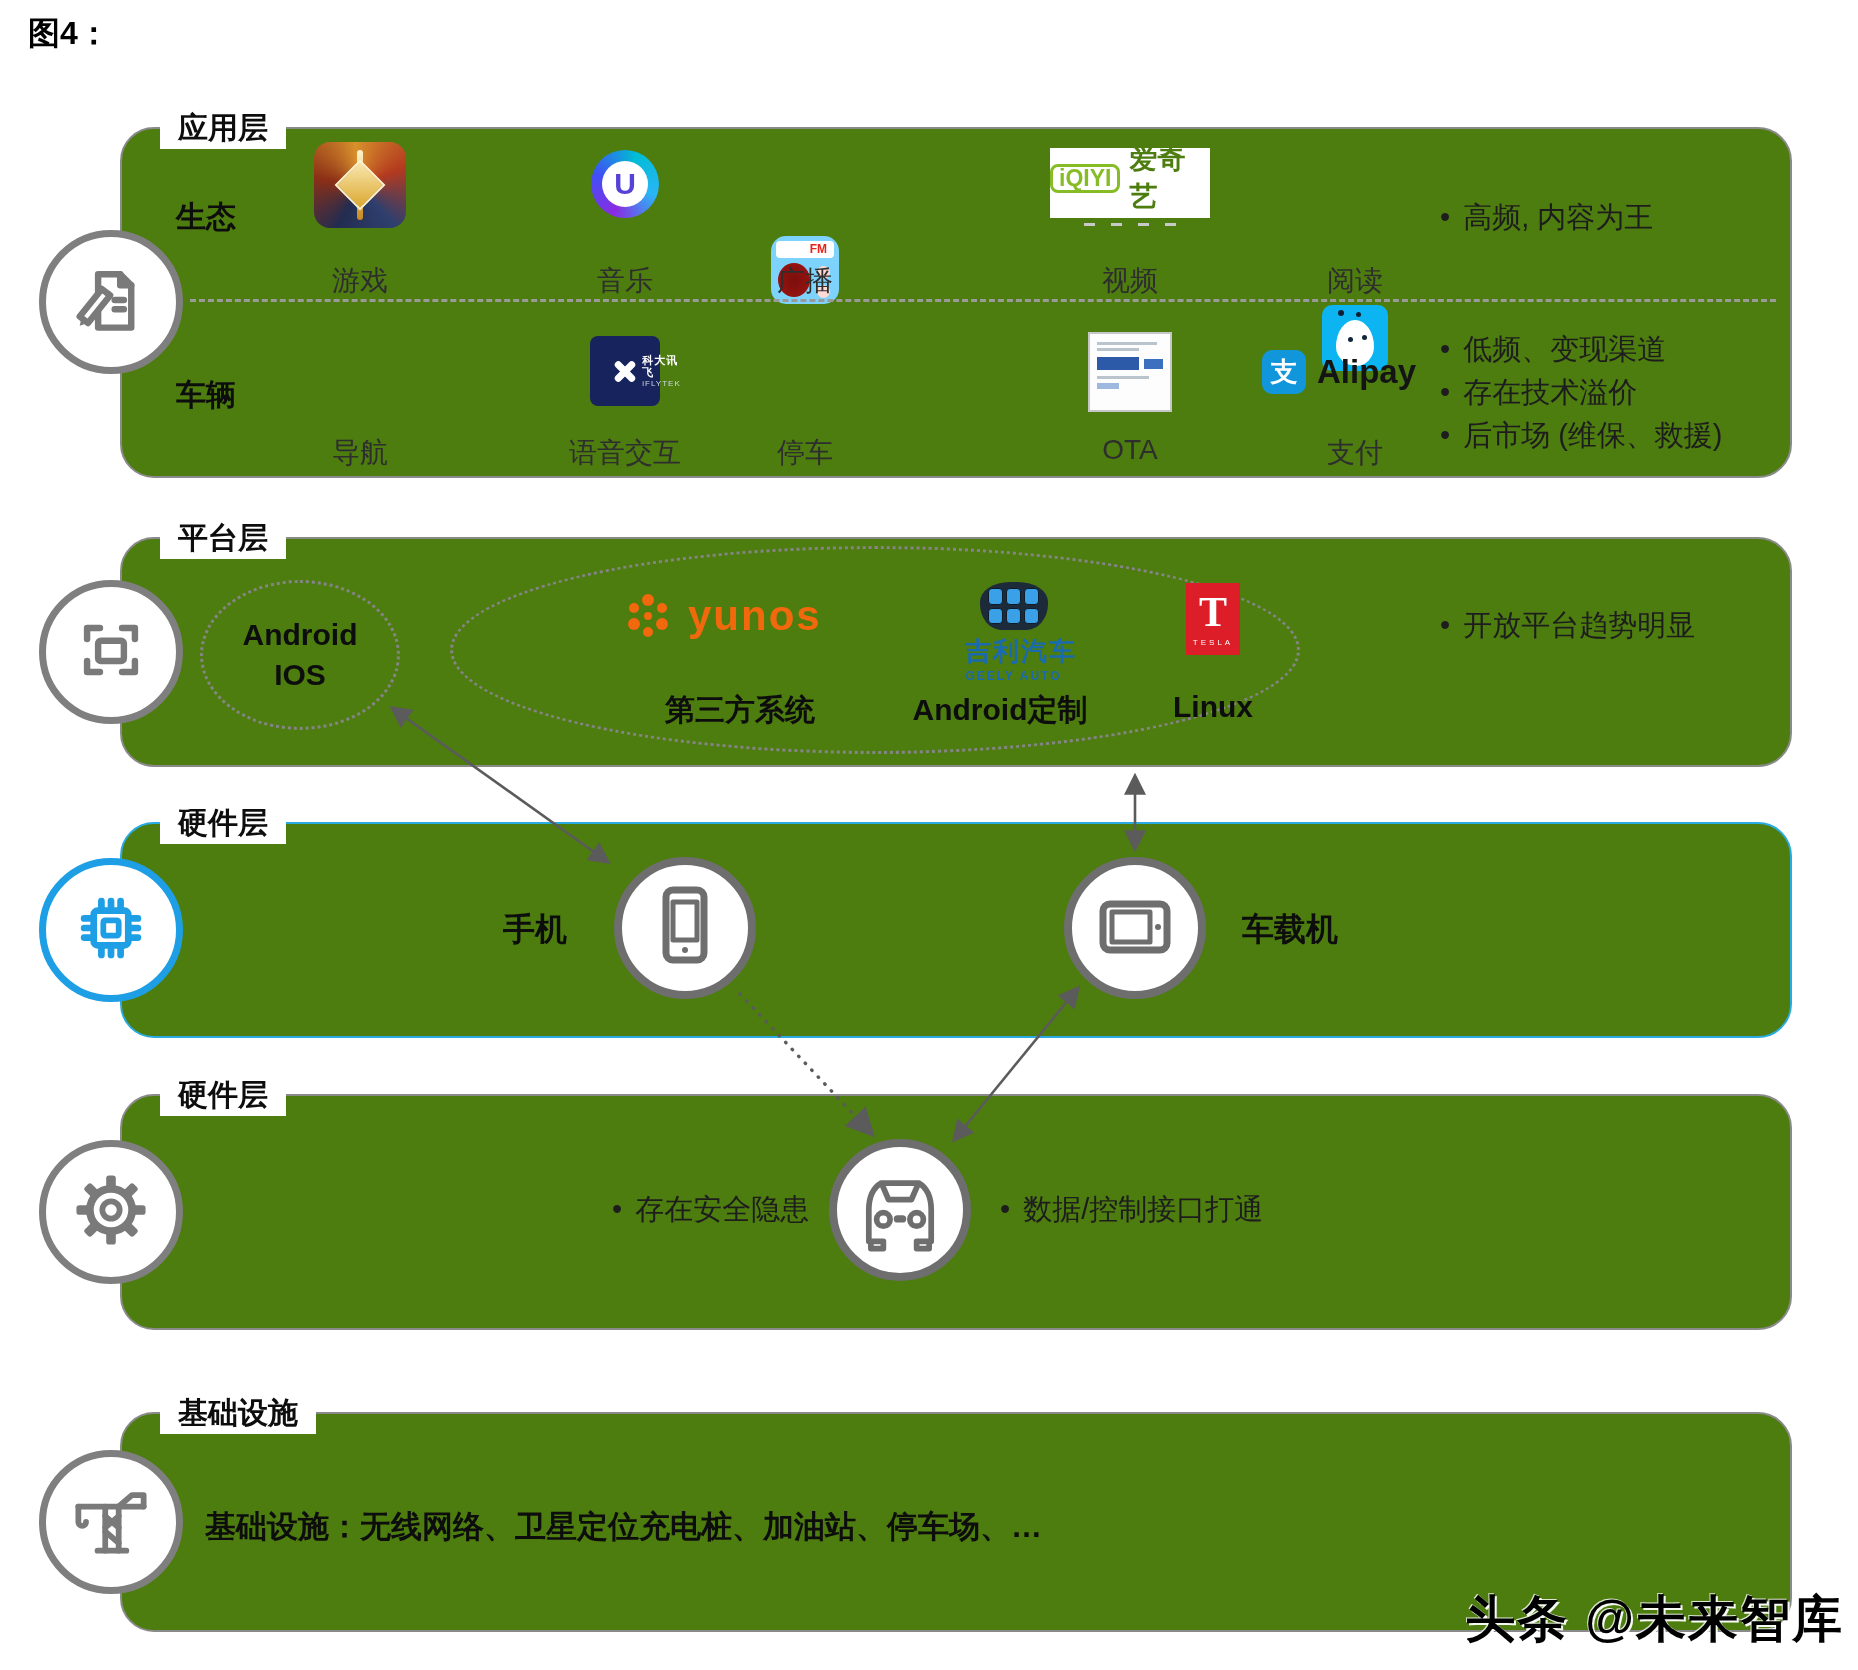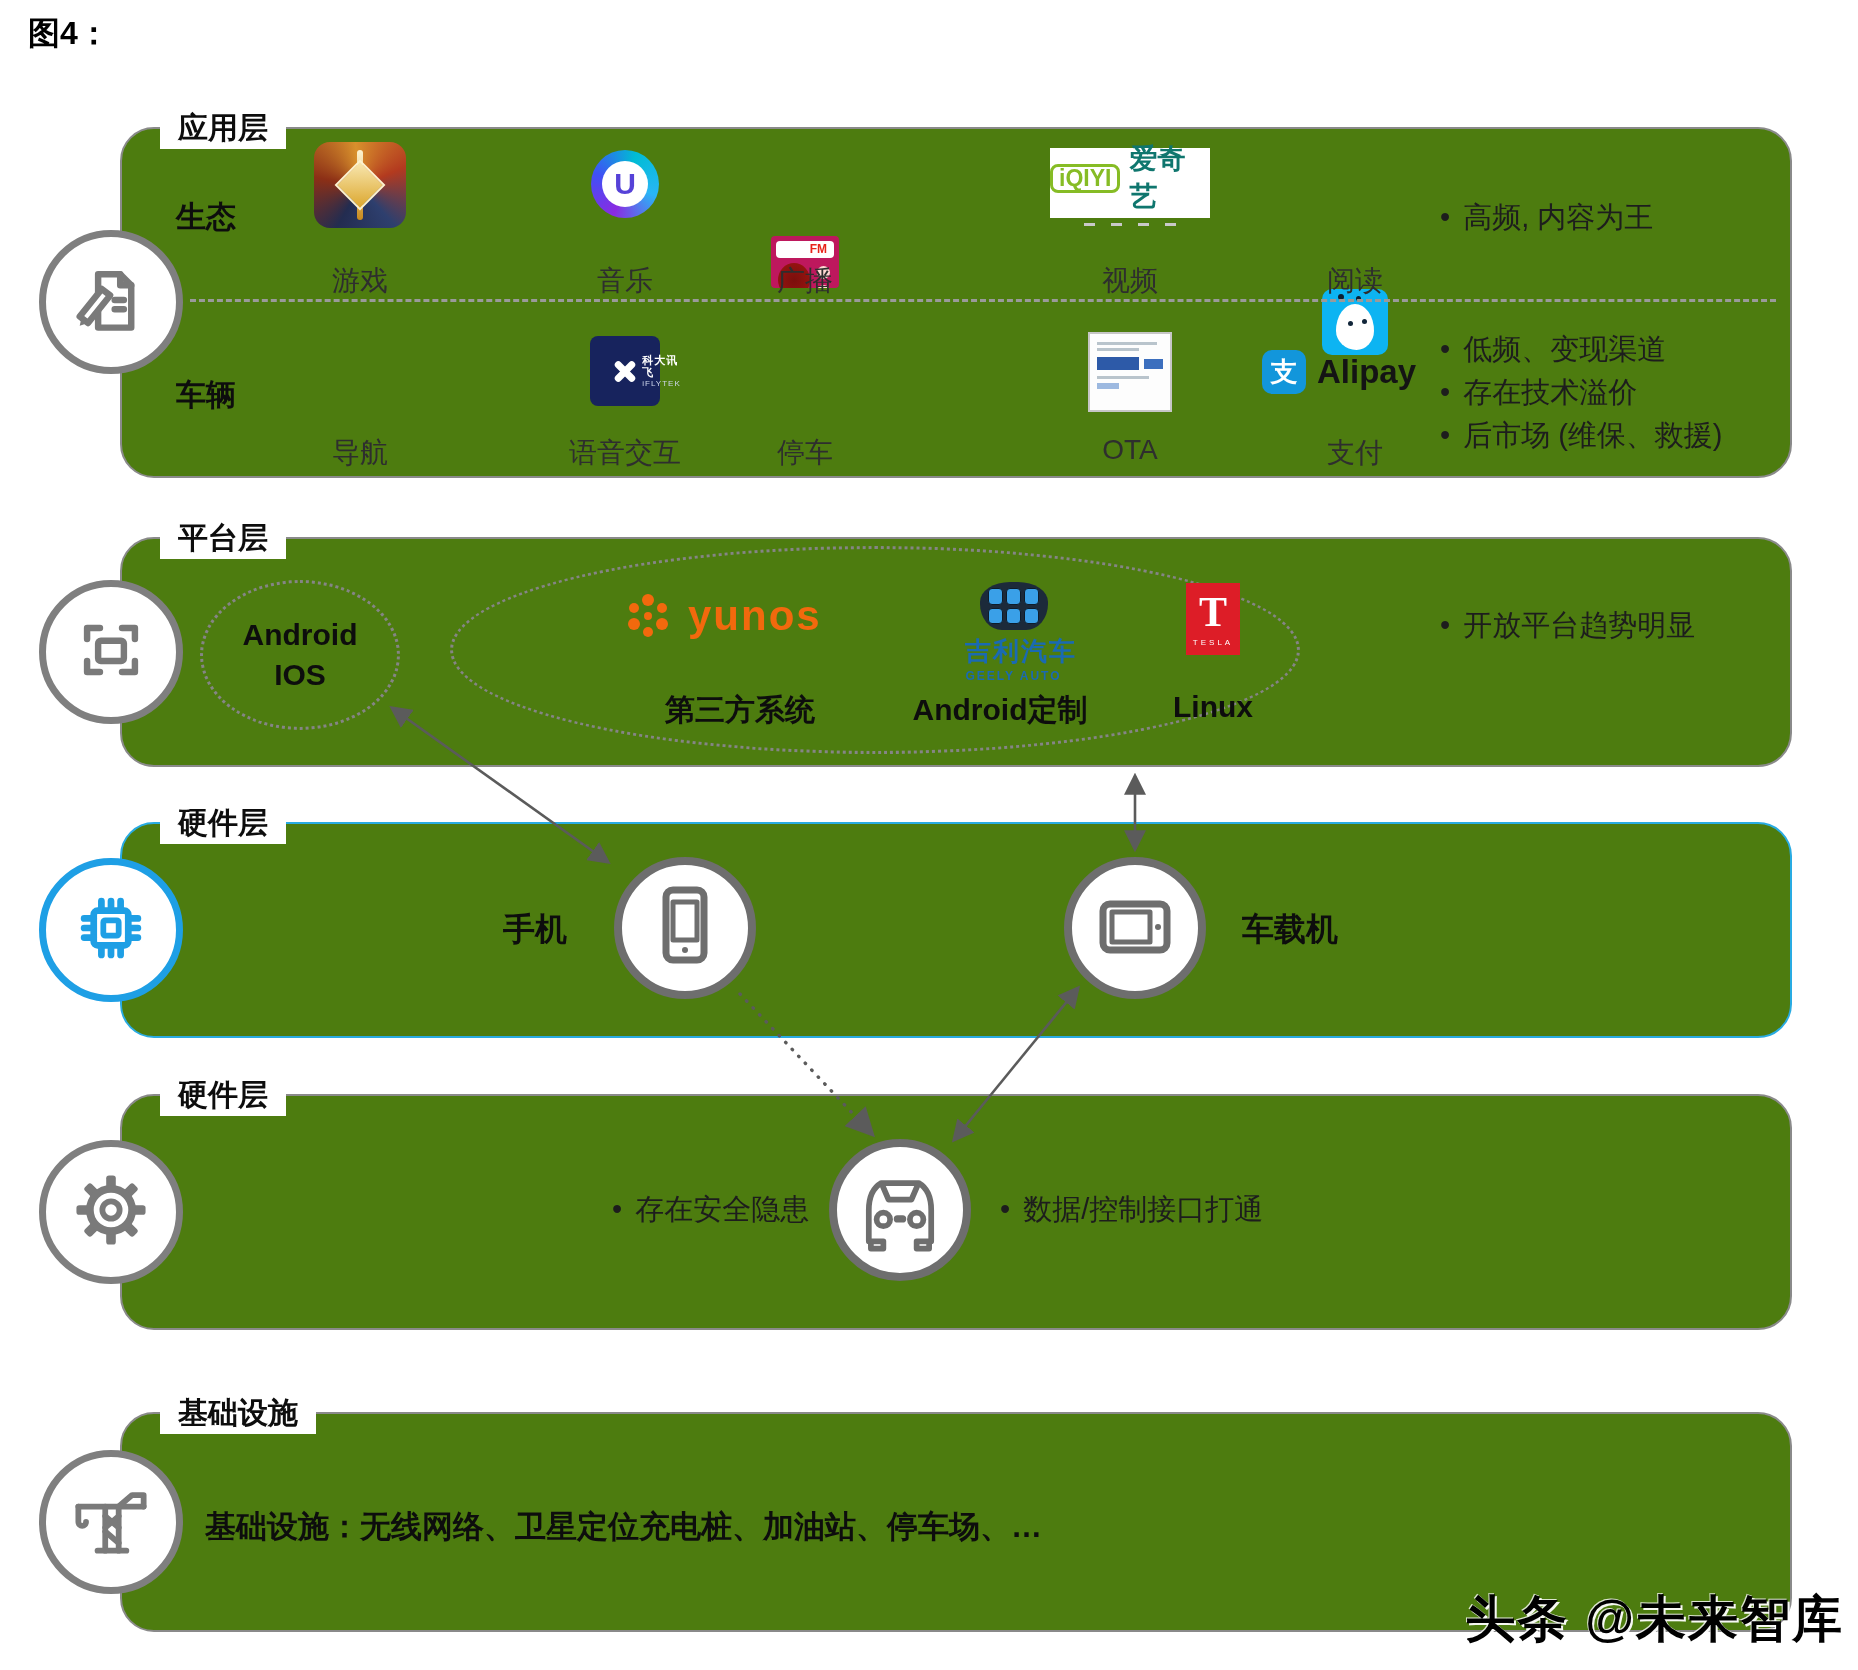--- a/index.html
+++ b/index.html
@@ -57,31 +57,31 @@
     background:linear-gradient(135deg,#f8e7b0,#dca72e); border:2px solid #fdf3cf; }
   .wz-sword { position:absolute; left:50%; top:8px; width:6px; height:70px; transform:translateX(-50%);
     background:linear-gradient(#fdf3cf,#c98a1d); border-radius:3px; }
 
   .i-music { width:68px; height:68px; border-radius:50%;
     background:conic-gradient(from 200deg,#8a2be2,#3f51f5,#00bcd4,#29b6f6,#8a2be2);
     display:flex; align-items:center; justify-content:center; }
   .i-music .inner { width:46px; height:46px; border-radius:50%; background:#fff;
     display:flex; align-items:center; justify-content:center; color:#5642d8; font-weight:bold; font-size:30px; }
 
-  .i-fm { width:68px; height:52px; background:#be185d; border-radius:4px; position:relative; overflow:hidden; }
+  .i-fm { width:68px; height:68px; background:#7dd3fc; border-radius:15px; position:relative; overflow:hidden; }
   .fm-strip { position:absolute; top:5px; left:5px; right:5px; height:17px; background:#fff; border-radius:4px;
     color:#e8231a; font-size:12px; font-weight:bold; text-align:right; line-height:17px; padding-right:7px; }
   .fm-speaker { position:absolute; left:7px; top:27px; width:32px; height:34px;
     background:radial-gradient(#7a0f0c,#a01511); border-radius:50%; }
   .fm-dot { position:absolute; right:9px; width:13px; height:13px; border-radius:50%; background:#ffd9d3; }
 
   .i-iqiyi { width:160px; height:70px; background:#fff; display:flex; flex-direction:column; align-items:center; justify-content:center; }
   .iq-row { display:flex; align-items:center; gap:9px; }
   .iq-box { border:3px solid #86bc25; color:#86bc25; border-radius:8px; font-weight:bold; font-size:23px; padding:0 6px; line-height:1; }
-  .iq-cn { color:#0f766e; font-weight:bold; font-size:28px; }
+  .iq-cn { color:#4d7c0f; font-weight:bold; font-size:28px; }
   .iq-sub { margin-top:7px; display:flex; gap:16px; }
   .iq-tick { width:11px; height:3px; background:#c9c9c9; }
 
   .i-reader { width:66px; height:66px; background:#0db4f2; border-radius:10px; position:relative; overflow:hidden; }
   .rd-body { position:absolute; left:14px; top:15px; width:38px; height:46px; background:#fff;
     border-radius:50% 50% 46% 54% / 58% 58% 42% 42%; }
   .rd-eye { position:absolute; width:5px; height:5px; border-radius:50%; background:#12263a; }
   .rd-hair { position:absolute; width:6px; height:6px; border-radius:50%; background:#0b2033; }
 
   .i-baidu { width:70px; height:70px; border-radius:10px; position:relative; overflow:hidden;

